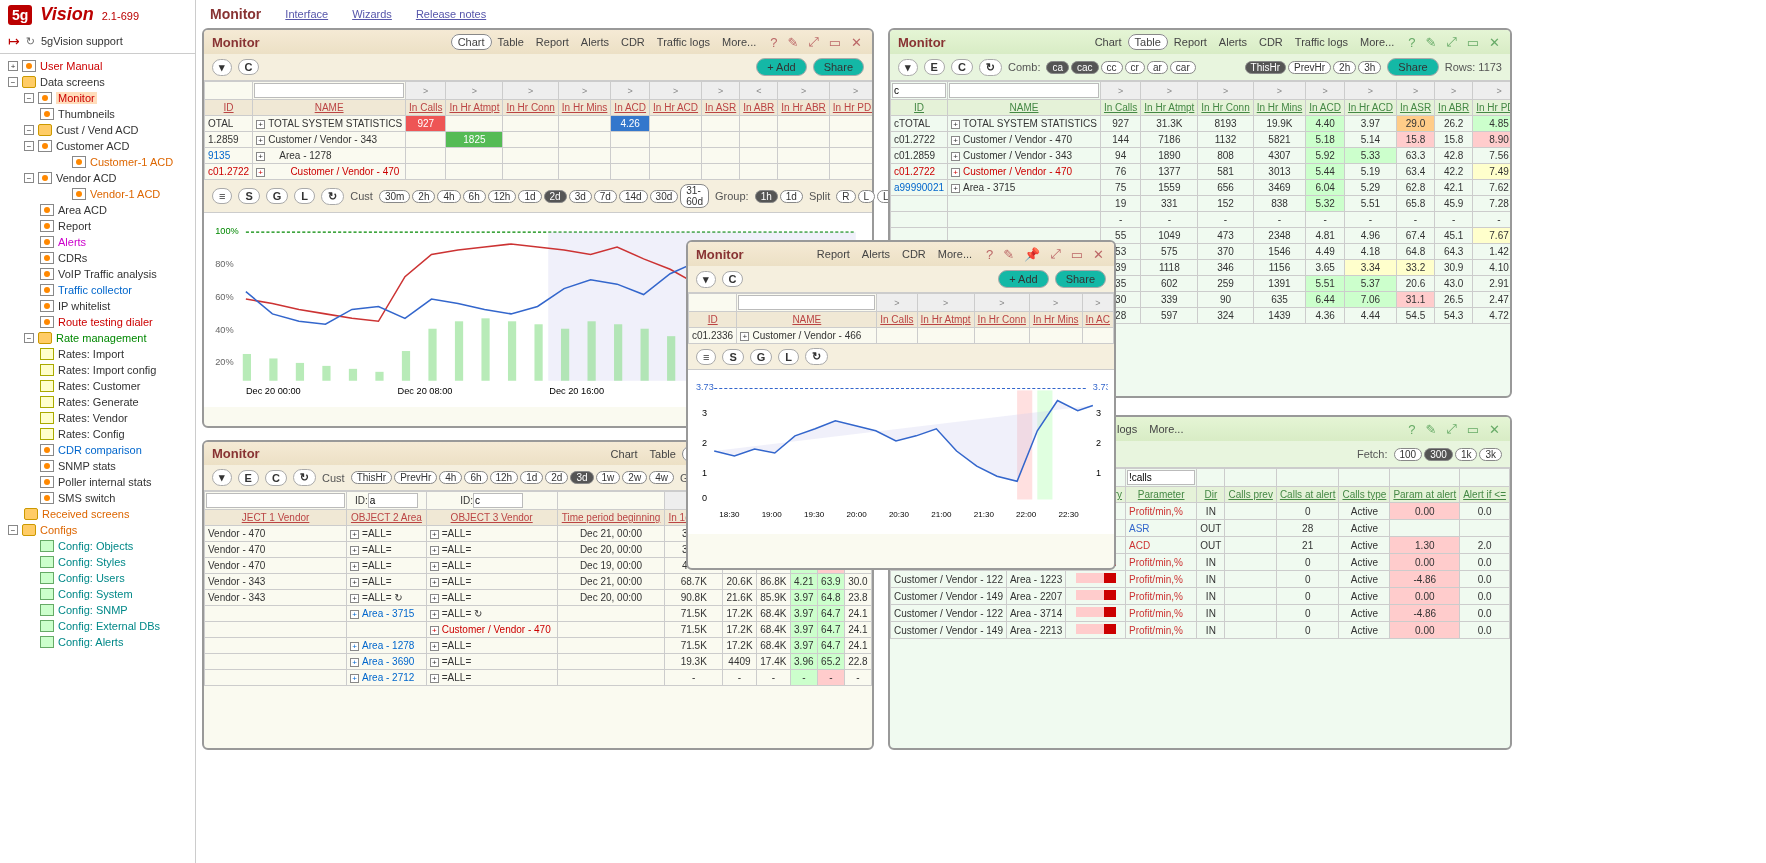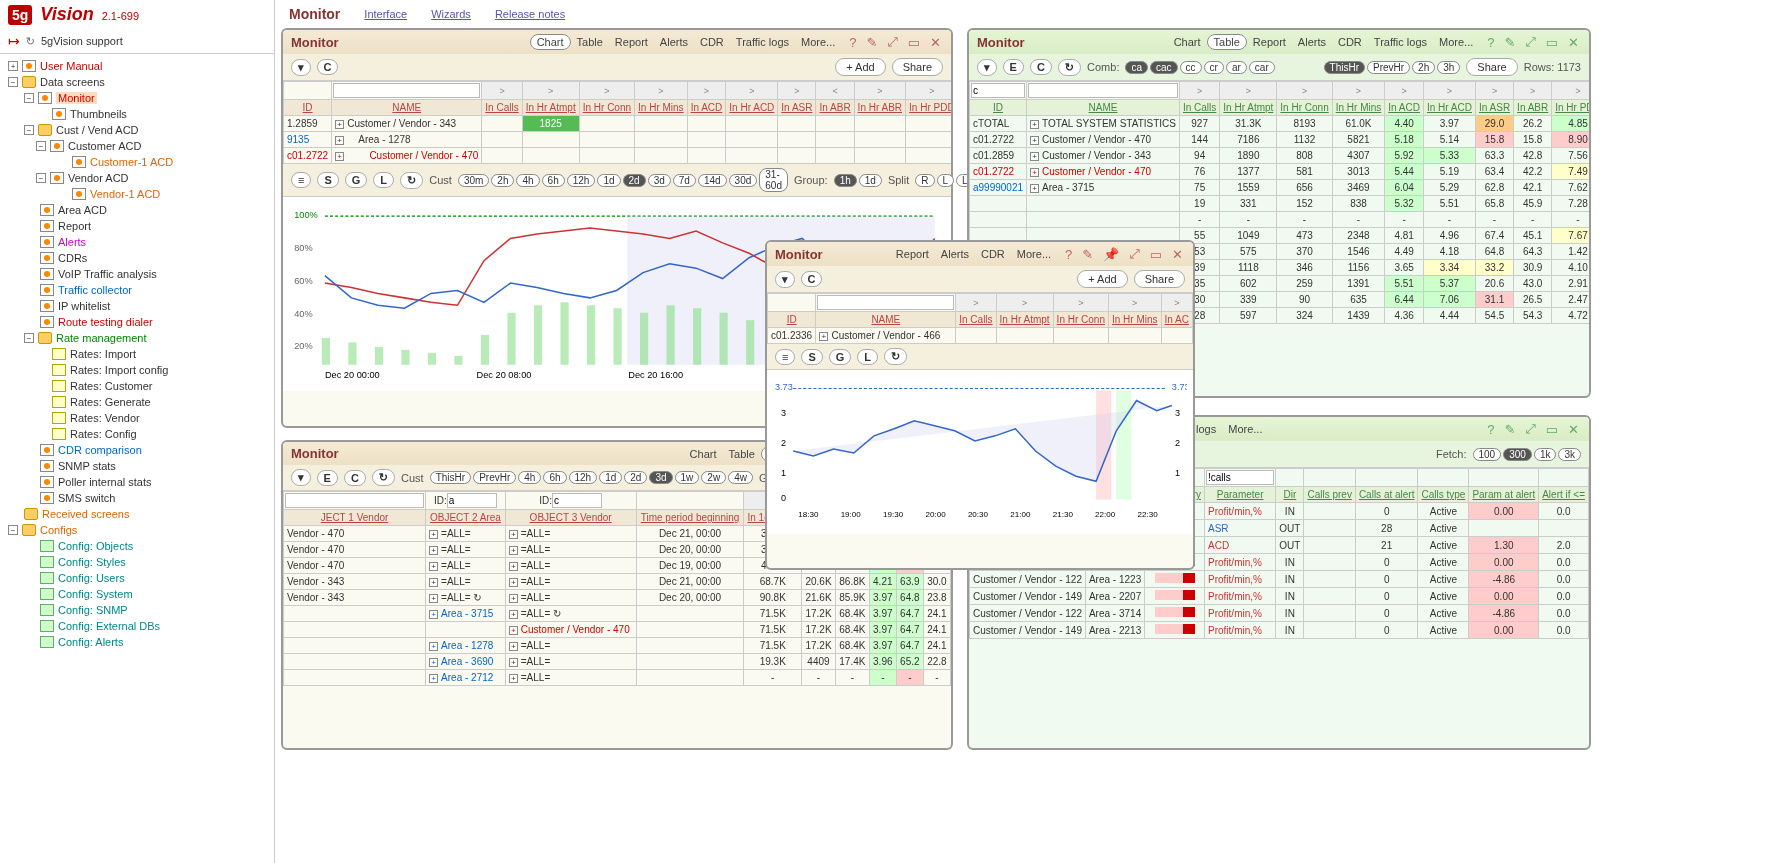--- a/index.html
+++ b/index.html
@@ -1,30 +1,30 @@
 <!DOCTYPE html>
 <html><head>
 <meta charset="utf-8">
 <style>
 *{box-sizing:border-box;margin:0;padding:0}
 body{font-family:Arial,sans-serif;font-size:11px;background:#fff;color:#333;user-select:none}
 .app{display:flex;height:863px;width:1766px}
-.sidebar{width:275px;border-right:1px solid #ccc;overflow:hidden}
+.sidebar{width:196px;border-right:1px solid #ccc;overflow:hidden}
 .logo-row{padding:4px 8px;display:flex;align-items:baseline;gap:8px}
 .logo-5g{background:#b00;color:#fff;font-weight:bold;font-size:14px;padding:2px 4px;border-radius:3px}
 .logo-vision{color:#b00;font-style:italic;font-size:18px;font-weight:bold}
 .logo-ver{color:#b00;font-size:11px}
 .support-row{padding:4px 8px;border-bottom:1px solid #ccc;display:flex;align-items:center;gap:6px}
 .arrow-out{color:#b00;font-size:14px}
 .refresh-ic{color:#666}
 .tree{padding:4px 0}
 .tree-item{padding:2px 0 2px 8px;display:flex;align-items:center;gap:4px;white-space:nowrap;cursor:pointer}
 .tree-item.l1{padding-left:8px}
 .tree-item.l2{padding-left:24px}
-.tree-item.l3{padding-left:36px}
+.tree-item.l3{padding-left:24px}
 .tree-item.l4{padding-left:56px}
 .tbox{width:10px;height:10px;border:1px solid #888;display:inline-flex;align-items:center;justify-content:center;font-size:8px;background:#fff}
 .ficon{width:14px;height:12px;background:#fc6;border:1px solid #c90;border-radius:2px;display:inline-block}
 .picon{width:14px;height:12px;background:#fff;border:1px solid #888;display:inline-block;position:relative}
 .picon::after{content:'';position:absolute;width:6px;height:6px;background:#f80;border-radius:50%;top:2px;left:3px}
 .gicon{width:14px;height:12px;background:#ffc;border:1px solid #aa0;display:inline-block}
 .cicon{width:14px;height:12px;background:#cfc;border:1px solid #6a6;display:inline-block}
 .txt-red{color:#c00;font-weight:bold}
 .txt-blue{color:#06c;font-weight:bold}
 .txt-green{color:#080;font-weight:bold}
@@ -42,21 +42,21 @@
 .p-head{background:linear-gradient(#f5ead5,#ece0c5);padding:4px 8px;display:flex;align-items:center;gap:6px;border-radius:4px 4px 0 0}
 .panel.green .p-head{background:linear-gradient(#e5f5d5,#d8ecc5)}
 .p-title{color:#833;font-weight:bold;font-size:13px;flex:0 0 auto}
 .p-head-sp{flex:1}
 .p-btn{padding:1px 6px;cursor:pointer;color:#444;font-size:11px}
 .p-btn.active{border:1px solid #888;border-radius:8px;background:#fff}
 .p-ic{cursor:pointer;color:#b66;font-size:13px;padding:0 2px}
 .panel.green .p-ic{color:#6a6}
 .toolbar{padding:4px 8px;display:flex;align-items:center;gap:6px;background:#f5efde;border-bottom:1px solid #ccc}
 .panel.green .toolbar{background:#e8f5de}
-.tb-btn{border:1px solid #aaa;border-radius:10px;padding:2px 10px;background:#ffffff;cursor:pointer;font-size:11px;display:inline-flex;align-items:center;gap:3px}
+.tb-btn{border:1px solid #aaa;border-radius:10px;padding:2px 10px;background:#14b8a6;cursor:pointer;font-size:11px;display:inline-flex;align-items:center;gap:3px}
 .tb-ic{border:1px solid #aaa;border-radius:10px;padding:1px 6px;background:#fff;cursor:pointer;font-size:11px;font-weight:bold}
 .tb-group{display:flex;gap:2px;align-items:center}
 .tb-label{font-size:11px;color:#555}
 .tb-pill{border:1px solid #888;border-radius:8px;padding:0 5px;background:#fff;cursor:pointer;font-size:10px}
 .tb-pill.dark{background:#555;color:#fff}
 .tbl{width:100%;border-collapse:collapse;font-size:10px}
 .tbl th,.tbl td{border:1px solid #ccc;padding:2px 3px;text-align:center;white-space:nowrap}
 .tbl th{background:#f0e8d5;font-weight:normal}
 .panel.green .tbl th{background:#e5f2d8}
 .tbl th a{color:#b44;text-decoration:underline;cursor:pointer}
@@ -340,20 +340,34 @@
                 <th><a>In ACD</a></th>
                 <th><a>In Hr ACD</a></th>
                 <th><a>In ASR</a></th>
                 <th><a>In ABR</a></th>
                 <th><a>In Hr ABR</a></th>
                 <th><a>In Hr PDD</a></th>
               </tr>
           </tbody>
             <tbody id="p1rows">
               <tr>
+                <td class="td-left ">OTAL</td>
+                <td class="td-left "><span class="plus-sq">+</span>TOTAL SYSTEM STATISTICS</td>
+                <td class="cell-red">927</td>
+                <td class=""></td>
+                <td></td>
+                <td></td>
+                <td class="cell-blue">4.26</td>
+                <td></td>
+                <td></td>
+                <td></td>
+                <td></td>
+                <td></td>
+              </tr>
+              <tr>
                 <td class="td-left ">1.2859</td>
                 <td class="td-left "><span class="plus-sq">+</span>Customer / Vendor - 343</td>
                 <td class=""></td>
                 <td class="cell-green">1825</td>
                 <td></td>
                 <td></td>
                 <td class=""></td>
                 <td></td>
                 <td></td>
                 <td></td>
@@ -538,21 +552,21 @@
                 <th><a>In Hr PDD</a></th>
               </tr>
           </tbody>
             <tbody id="p2rows">
               <tr>
                 <td class=" td-left">cTOTAL</td>
                 <td class=" td-left"><span class="plus-sq">+</span>TOTAL SYSTEM STATISTICS</td>
                 <td class="">927</td>
                 <td class="">31.3K</td>
                 <td class="">8193</td>
-                <td class="">61.0K</td>
+                <td class="">19.9K</td>
                 <td class="cell-lgreen">4.40</td>
                 <td class="">3.97</td>
                 <td class="cell-orange">29.0</td>
                 <td class="">26.2</td>
                 <td class="cell-lgreen">4.85</td>
               </tr>
               <tr>
                 <td class=" td-left">c01.2722</td>
                 <td class=" td-left"><span class="plus-sq">+</span>Customer / Vendor - 470</td>
                 <td class="">144</td>

